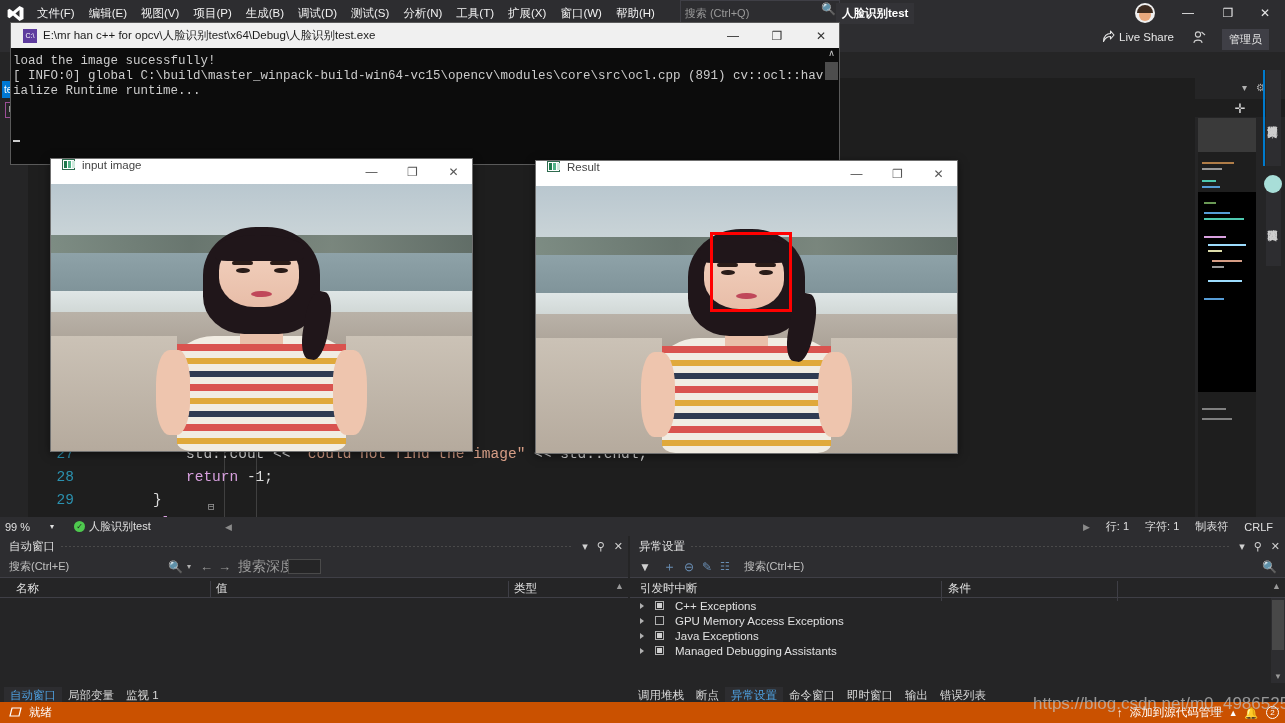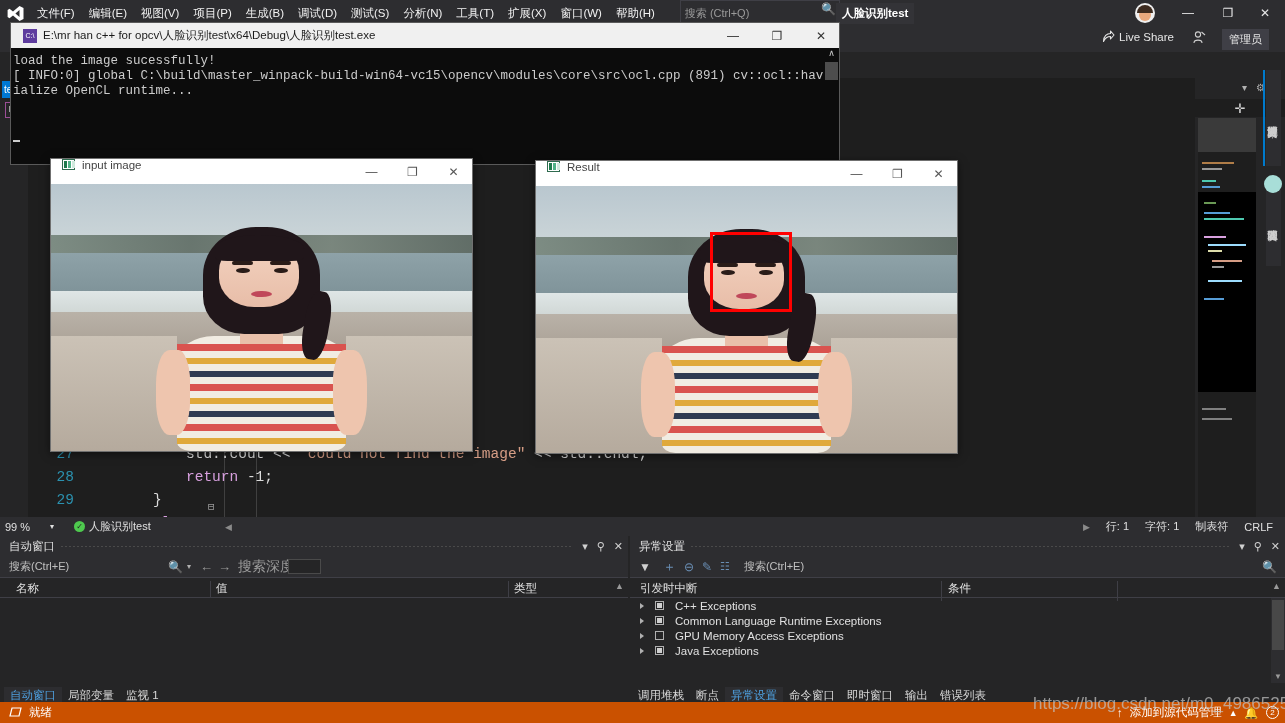--- a/index.html
+++ b/index.html
@@ -368,32 +368,32 @@
       <span style="position:absolute; right:4px; top:3px; color:#9a9a9a; font-size:9px;">▲</span>
     </div>
     <div style="position:absolute; left:0; top:62px; width:640px; height:85px;" id="exc-rows">
         <div class="exc-row">
           <span class="tri"></span>
           <span class="cbx on"></span>
           <span>C++ Exceptions</span>
         </div>
         <div class="exc-row">
           <span class="tri"></span>
-          <span class="cbx on"></span>
-          <span>Common Language Runtime Exceptions</span>
-        </div>
-        <div class="exc-row">
-          <span class="tri"></span>
           <span class="cbx"></span>
           <span>GPU Memory Access Exceptions</span>
         </div>
         <div class="exc-row">
           <span class="tri"></span>
           <span class="cbx on"></span>
           <span>Java Exceptions</span>
+        </div>
+        <div class="exc-row">
+          <span class="tri"></span>
+          <span class="cbx on"></span>
+          <span>Managed Debugging Assistants</span>
         </div>
       </div>
     <div style="position:absolute; right:0; top:62px; width:14px; height:85px;
          background:#2d2d30;">
       <div style="position:absolute; left:1px; top:2px; width:12px; height:50px;
            background:#484848;"></div>
       <div style="position:absolute; left:3px; bottom:2px; color:#9a9a9a; font-size:8px;">▼</div>
     </div>
     <div class="dock-tabs" style="left:2px; top:151px;" id="exc-tabs">
         <div class="dock-tab">调用堆栈</div>
@@ -487,21 +487,21 @@
       <div class="cico">C:\</div>
       <div class="ctitle">E:\mr han c++ for opcv\人脸识别test\x64\Debug\人脸识别test.exe</div>
       <div class="cwb" style="left:700px;">—</div>
       <div class="cwb" style="left:744px;">❐</div>
       <div class="cwb close" style="left:788px;">✕</div>
     </div>
     <div class="console-body">
       <div id="console-holder">
           <div class="cline" style="top: 6px;">load the image sucessfully!</div>
           <div class="cline" style="top: 21px;">[ INFO:0] global C:\build\master_winpack-build-win64-vc15\opencv\modules\core\src\ocl.cpp (891) cv::ocl::haveOpenCL Init</div>
-          <div class="cline" style="top: 36px;">ialize OpenCL runtime...</div>
+          <div class="cline" style="top: 36px;">ialize Runtime runtime...</div>
         </div>
       <div class="caret"></div>
       <div class="cscroll">
         <div class="arrow">∧</div>
         <div class="thumb"></div>
       </div>
     </div>
   </div>
 
   <div class="cvwin" style="left:50px; top:158px; width:423px; height:294px;">

